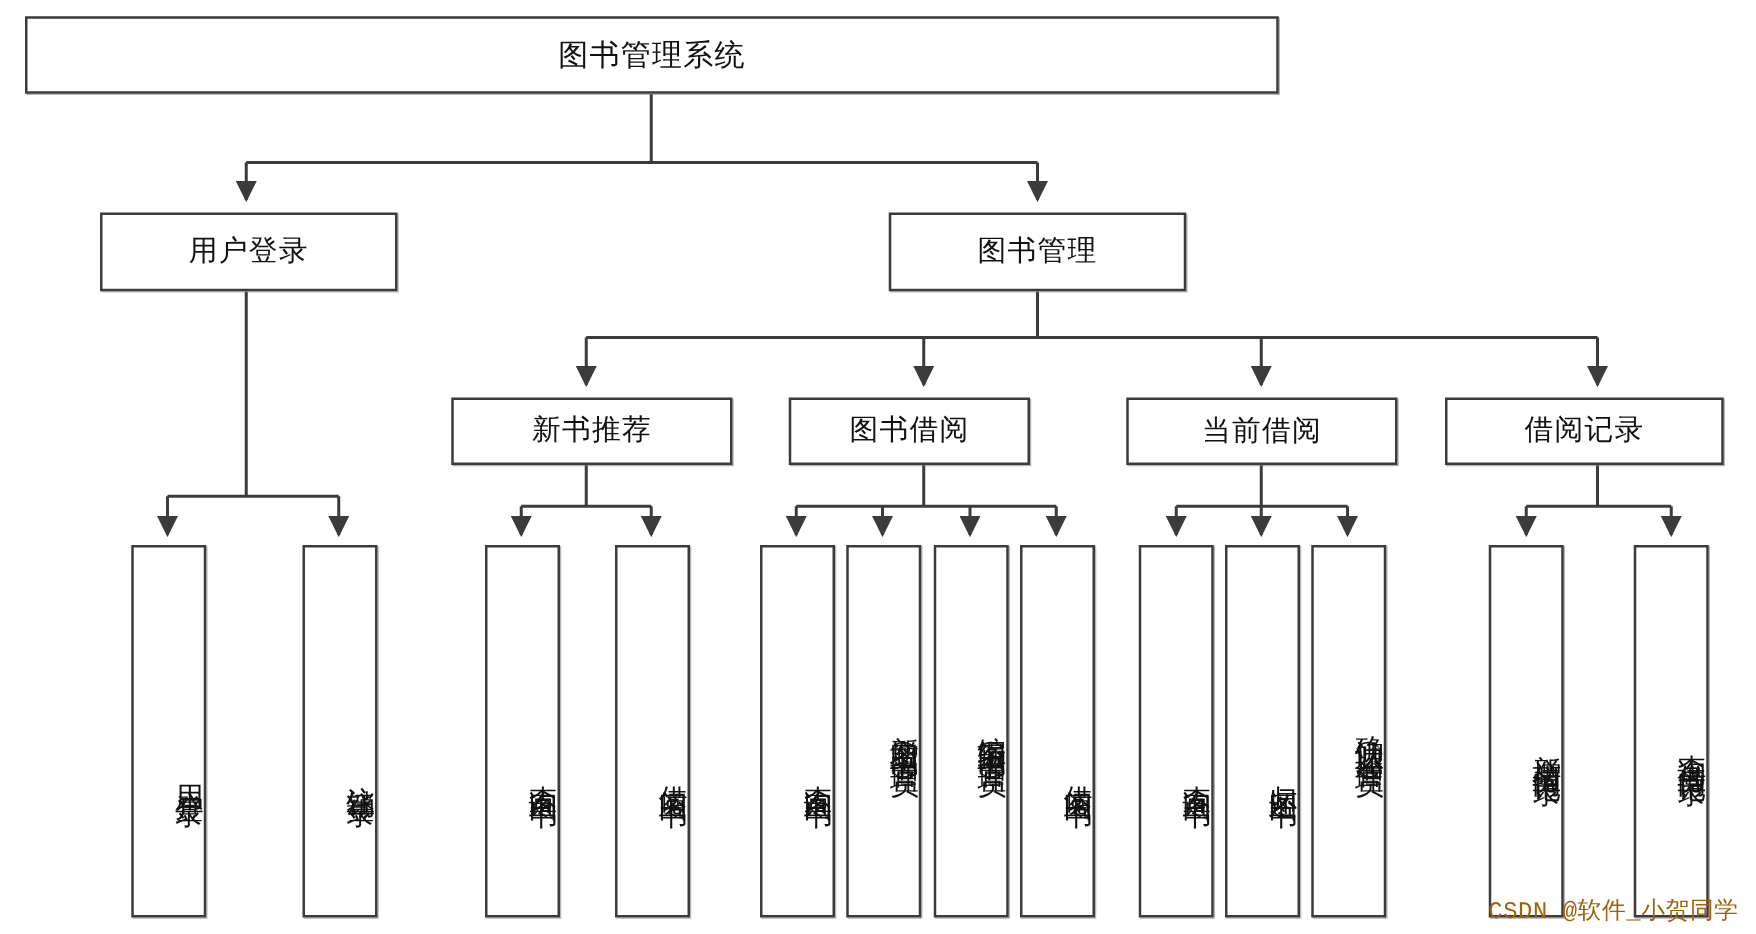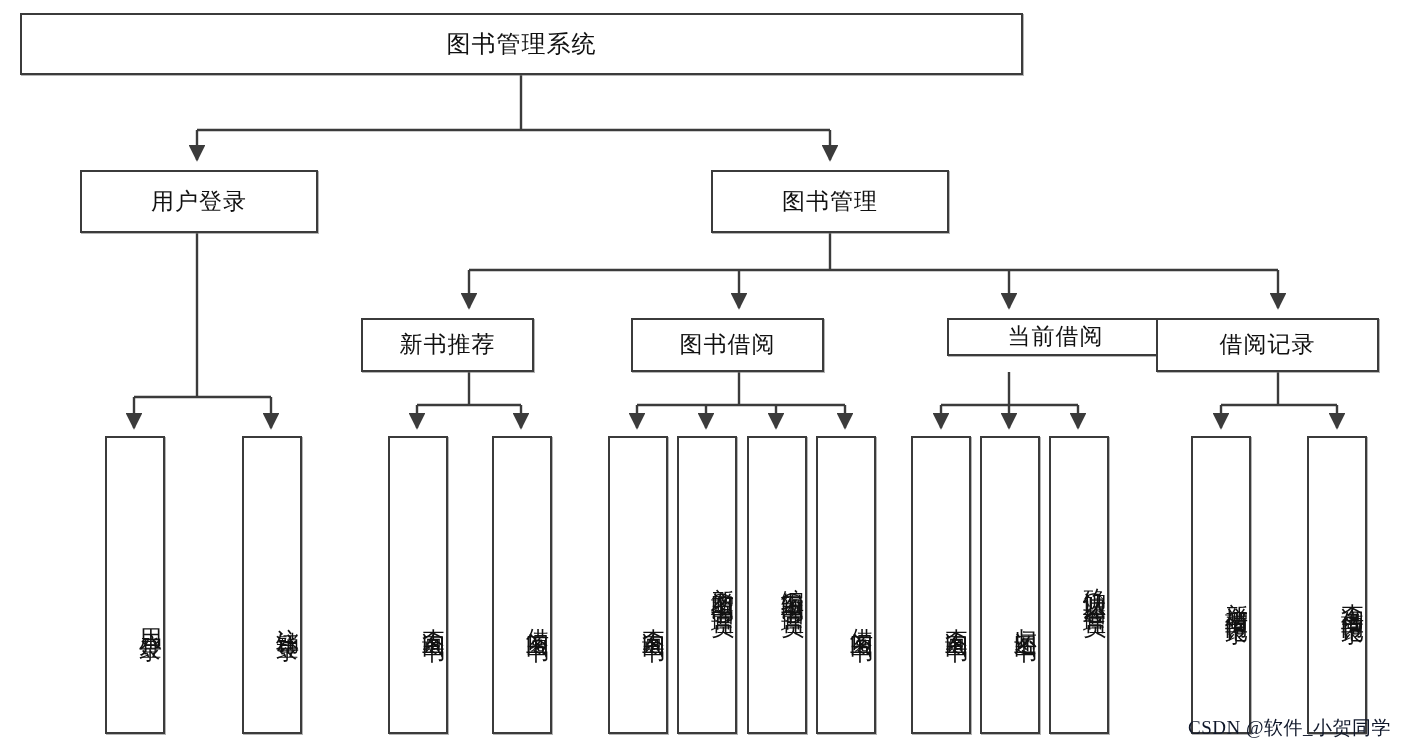--- a/index.html
+++ b/index.html
@@ -67,23 +67,23 @@
     margin-top: 60px;
   }
   .node.vert.pad-top2 .vlabel {
     margin-top: 18px;
   }
   .watermark {
     position: absolute;
     right: 14px;
     bottom: 6px;
     font-size: 19px;
-    color: #0f172a;
+    color: #a16207;
     letter-spacing: 0.5px;
-    font-family: Liberation Serif, serif;
+    font-family: Liberation Mono, monospace;
     white-space: nowrap;
   }
 </style>
 </head>
 <body>
 
 <div id="canvas">
 
   <svg class="wires" viewBox="0 0 1405 747" xmlns="http://www.w3.org/2000/svg">
     <defs>
@@ -139,27 +139,27 @@
     <span>图书管理系统</span>
   </div>
 
   <div class="node horiz" style="left:80px; top:170px; width:238px; height:63px;">
     <span>用户登录</span>
   </div>
   <div class="node horiz" style="left:711px; top:170px; width:238px; height:63px;text-align:right;">
     <span>图书管理</span>
   </div>
 
-  <div class="node horiz" style="left:361px; top:318px; width:173px; height:54px;">
+  <div class="node horiz" style="left:361px; top:318px; width:225px; height:54px;">
     <span>新书推荐</span>
   </div>
   <div class="node horiz" style="left:631px; top:318px; width:193px; height:54px;">
     <span>图书借阅</span>
   </div>
-  <div class="node horiz" style="left:947px; top:318px; width:217px; height:38px;font-family:Liberation Serif, serif;">
+  <div class="node horiz" style="left:901px; top:318px; width:217px; height:54px;font-family:Liberation Serif, serif;">
     <span>当前借阅</span>
   </div>
   <div class="node horiz" style="left:1156px; top:318px; width:223px; height:54px;text-align:right;">
     <span>借阅记录</span>
   </div>
 
   <div class="node vert pad-top" style="left:105px; top:436px; width:60px; height:298px;">
     <span class="vlabel">用户登录</span>
   </div>
   <div class="node vert pad-top" style="left:242px; top:436px; width:60px; height:298px;">

